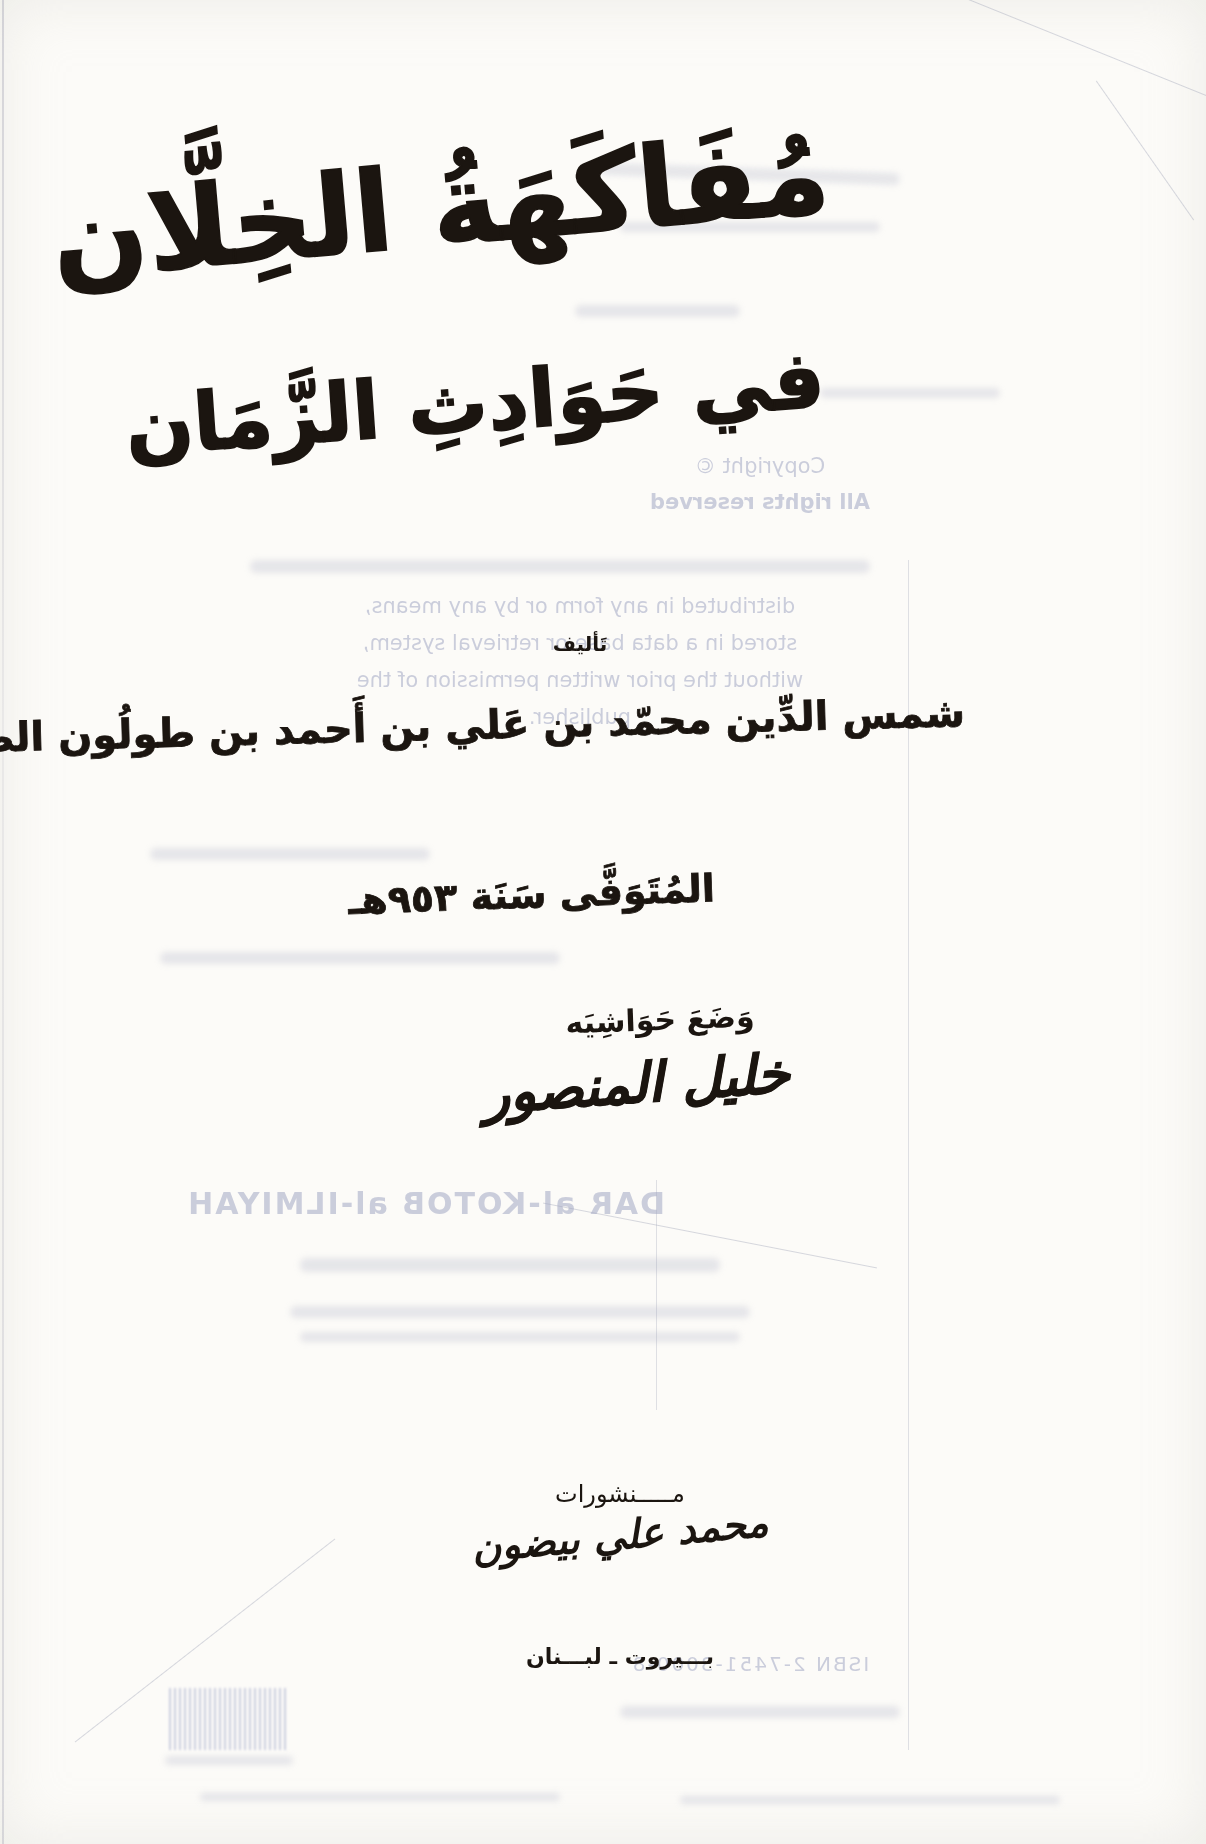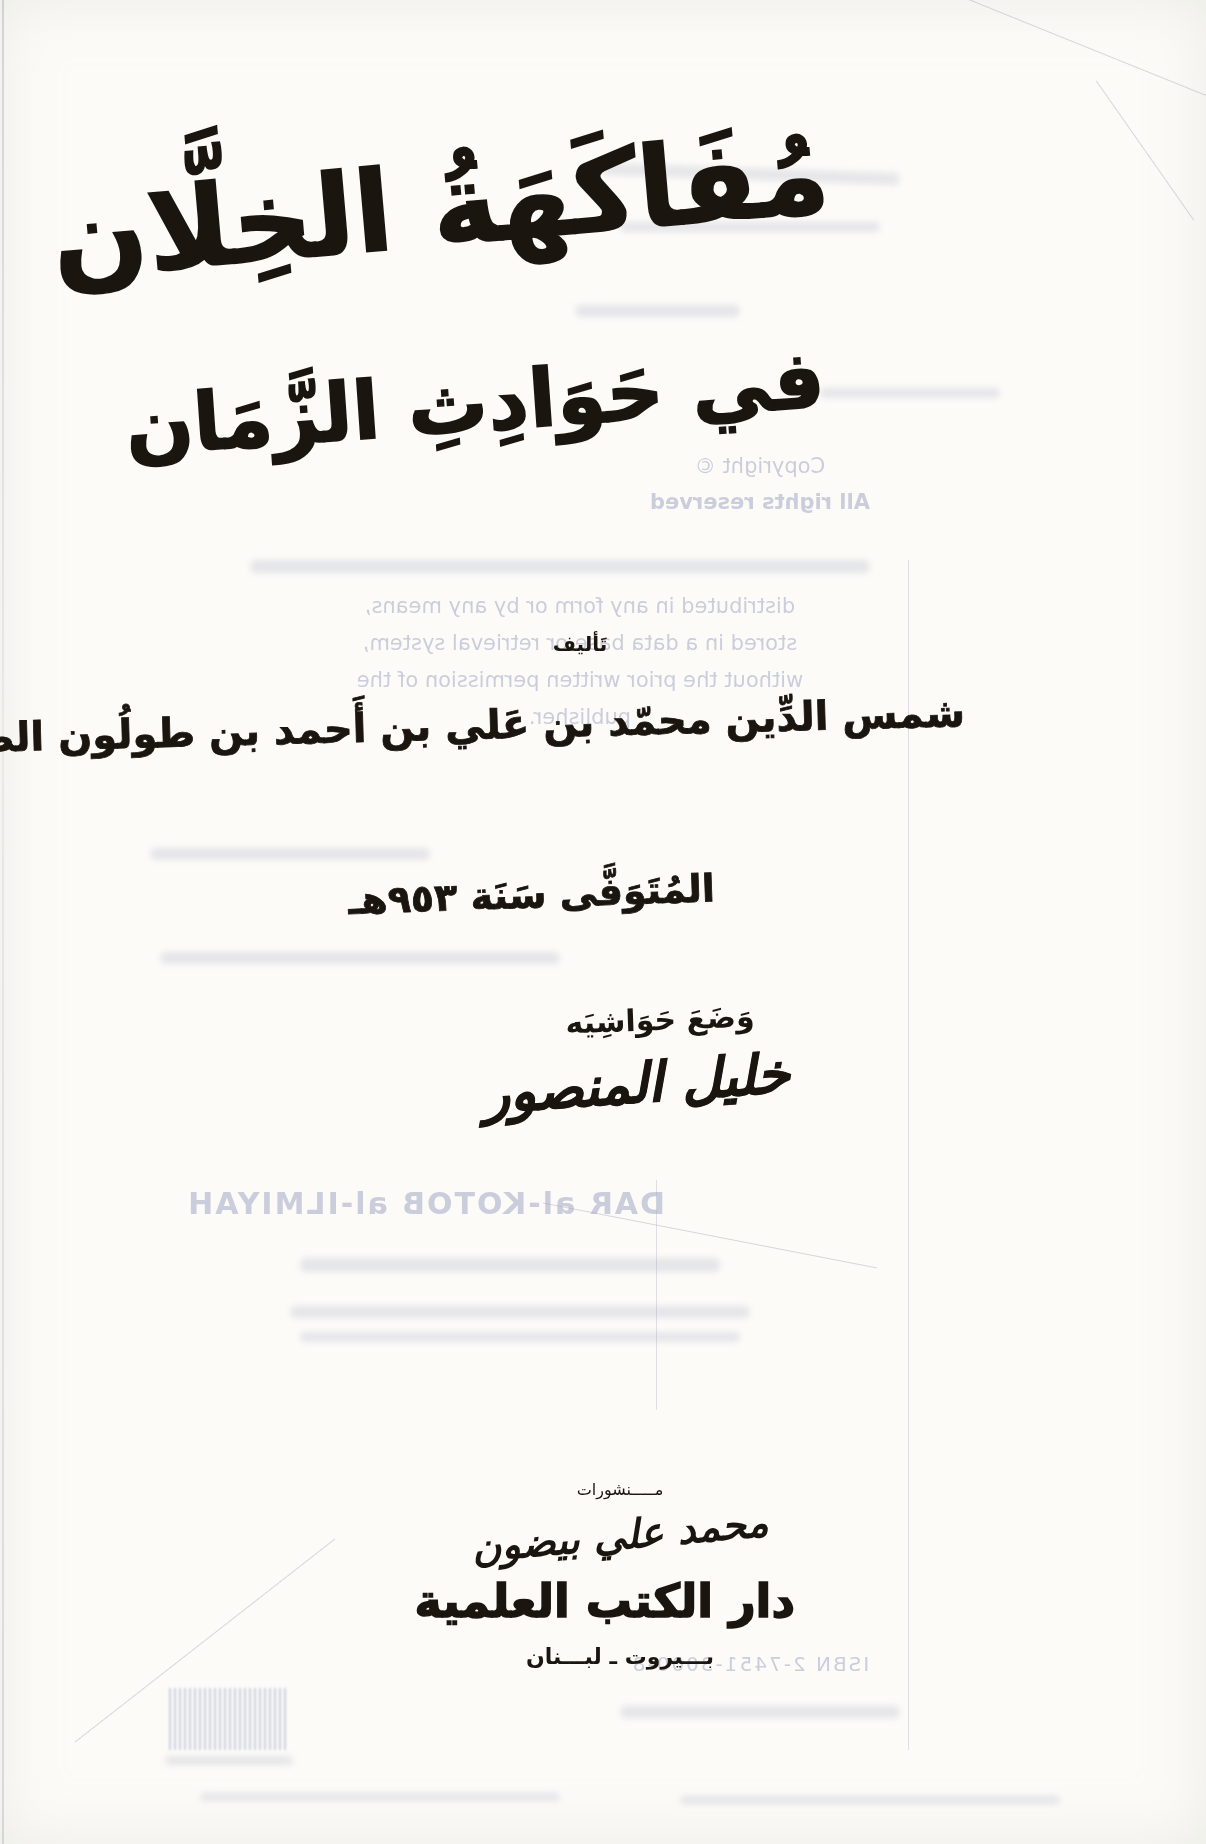--- a/index.html
+++ b/index.html
@@ -79,18 +79,17 @@
   <div class="ar calligraphic stroke-heavy" style="left:190px;top:135px;width:640px;font-size:112px;transform:rotate(-5deg);">مُفَاكَهَةُ الخِلَّان</div>
   <div class="ar calligraphic stroke-heavy" style="left:265px;top:352px;width:560px;font-size:80px;transform:rotate(-4deg);">في حَوَادِثِ الزَّمَان</div>
 
   <div class="ar calligraphic" style="left:480px;top:632px;width:200px;font-size:20px;">تَأليف</div>
   <div class="ar calligraphic stroke-med" style="left:135px;top:700px;width:830px;font-size:40px;transform:rotate(-1.5deg);">شمس الدِّين محمّد بن عَلي بن أَحمد بن طولُون الصَّالحي</div>
   <div class="ar calligraphic stroke-med" style="left:385px;top:872px;width:330px;font-size:38px;transform:rotate(-2deg);">المُتَوَفَّى سَنَة ٩٥٣هـ</div>
 
   <div class="ar calligraphic" style="left:560px;top:1002px;width:200px;font-size:30px;transform:rotate(-2deg);">وَضَعَ حَوَاشِيَه</div>
   <div class="ar sig stroke-med" style="left:490px;top:1052px;width:300px;font-size:54px;transform:rotate(-4deg);">خليل المنصور</div>
 
-  <div class="ar" style="left:530px;top:1480px;width:180px;font-size:16px;">مـــــنشورات</div>
+  <div class="ar" style="left:530px;top:1480px;width:180px;font-size:24px;">مـــــنشورات</div>
   <div class="ar sig" style="left:470px;top:1512px;width:300px;font-size:40px;transform:rotate(-5deg);">محمد علي بيضون</div>
-  <div class="ar calligraphic stroke-heavy" style="left:445px;top:1574px;width:350px;font-size:46px;">دار الكتب العلمية</div>
   <div class="ar calligraphic" style="left:510px;top:1644px;width:220px;font-size:22px;">بـــيروت ـ لبـــنان</div>
 
 </div>
 
 </body></html>

